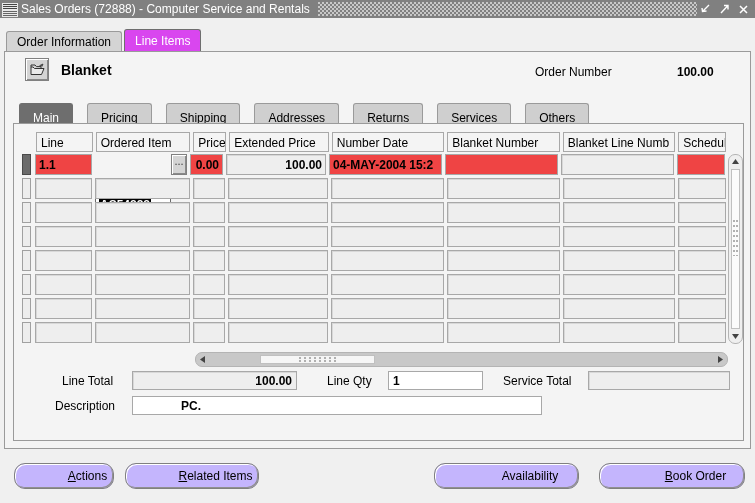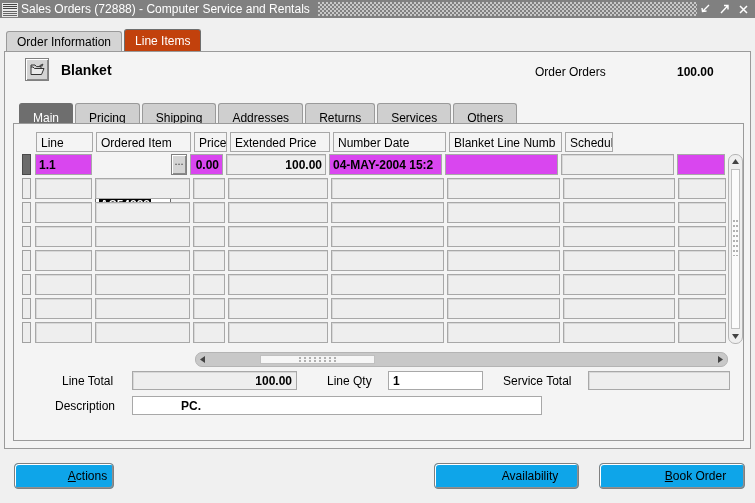--- a/index.html
+++ b/index.html
@@ -42,21 +42,21 @@
   .tb-btn svg{display:block;}
 
   
   .outer-tabs{position:absolute;left:6px;top:30px;height:22px;display:flex;align-items:flex-end;}
   .otab{
     height:20px;line-height:20px;padding:0 10px;margin-right:2px;
     border:1px solid #9a9a9a;border-bottom:none;
     border-radius:3px 3px 0 0;background:#d4d4d4;color:#000;
     font-size:12px;white-space:nowrap;cursor:pointer;
   }
-  .otab.active{background:#c2410c;color:#fff;height:22px;line-height:22px;border-color:#6e6e6e;}
+  .otab.active{background:#d946ef;color:#fff;height:22px;line-height:22px;border-color:#6e6e6e;}
 
   
   .panel{
     position:absolute;left:4px;top:51px;width:747px;height:398px;
     background:#f4f4f4;border:1px solid #9a9a9a;box-sizing:border-box;
   }
 
   .blanket-row{position:absolute;left:20px;top:6px;display:flex;align-items:center;}
   .icon-btn{
     width:22px;height:21px;background:#d4d4d4;border:1px solid #808080;
@@ -64,21 +64,21 @@
     display:flex;align-items:center;justify-content:center;cursor:pointer;
   }
   .blanket-label{margin-left:12px;font-size:14px;font-weight:bold;}
 
   .order-total-label{position:absolute;left:530px;top:13px;font-size:12px;}
   .order-total-value{position:absolute;left:672px;top:13px;font-size:12px;font-weight:bold;}
 
   
   .inner-tabs{position:absolute;left:14px;top:51px;display:flex;align-items:flex-end;}
   .itab{
-    height:20px;line-height:20px;padding:4px 13px;margin-right:2px;
+    height:20px;line-height:20px;padding:4px 13px;margin-right:14px;
     border:1px solid #9a9a9a;border-bottom:none;border-radius:3px 3px 0 0;
     background:#cfcfcf;font-size:12px;white-space:nowrap;cursor:pointer;
   }
   .itab.active{background:#6e6e6e;color:#fff;border-color:#6e6e6e;}
 
   .inner-panel{
     position:absolute;left:8px;top:71px;width:731px;height:318px;
     background:#f4f4f4;border:1px solid #9a9a9a;box-sizing:border-box;
   }
 
@@ -98,21 +98,21 @@
   }
   .rec-ind.sel{background:#6b6b6b;border-color:#4a4a4a;}
   .cell{
     height:21px;line-height:20px;box-sizing:border-box;
     border:1px solid #a8a8a8;background:#eeeeee;margin-right:3px;
     font-size:12px;padding:0 3px;overflow:hidden;white-space:nowrap;
     box-shadow:inset 1px 1px 0 #d8d8d8;
   }
   .cell.active{background:#fff;box-shadow:none;border-color:#6a6a6a;font-weight:bold;}
   .cell.num{text-align:right;font-weight:bold;}
-  .cell.white{background:#d946ef;box-shadow:none;}
+  .cell.white{background:#ef4444;box-shadow:none;}
   .cell.bold{font-weight:bold;}
   .sel-text{background:#000;color:#fff;padding:0 1px;font-weight:bold;}
   .lov{
     width:16px;height:21px;flex:0 0 auto;margin-right:3px;
     background:#d4d4d4;border:1px solid #808080;box-sizing:border-box;
     box-shadow:inset 1px 1px 0 #fff, inset -1px -1px 0 #8a8a8a;
     font-size:11px;line-height:17px;text-align:center;cursor:pointer;
   }
 
   
@@ -162,21 +162,21 @@
     border:1px solid #a8a8a8;background:#eeeeee;font-size:12px;padding:0 4px;
     box-shadow:inset 1px 1px 0 #d8d8d8;overflow:hidden;white-space:nowrap;
   }
   .fld.num{text-align:right;font-weight:bold;}
   .fld.white{background:#fff;box-shadow:none;font-weight:bold;}
 
   
   .btnbar{position:absolute;left:4px;top:455px;width:747px;height:44px;}
   .btn{
     position:absolute;top:8px;height:26px;line-height:24px;
-    background:#0ea5e9;border:1px solid #808080;border-radius:4px;
+    background:#c4b5fd;border:1px solid #808080;border-radius:11px;
     box-shadow:inset 1px 1px 0 #fff, inset -1px -1px 0 #909090;
     font-size:12px;text-align:center;cursor:pointer;box-sizing:border-box;padding-left:47px;
   }
   .btn u{text-decoration:underline;}
 </style>
 </head>
 <body>
 
 <div class="app">
 
@@ -214,21 +214,21 @@
       <div class="icon-btn">
         <svg width="15" height="13" viewBox="0 0 15 13">
           <path d="M1 4 L1 11.5 L11.5 11.5 L14 5.5 L4.5 5.5 L3 4 Z" fill="#e9e9e9" stroke="#333" stroke-width="1"></path>
           <path d="M1 4 L1 2 L5 2 L6.5 3.6 L11 3.6 L11 5.4" fill="none" stroke="#333" stroke-width="1"></path>
           <path d="M9.5 2.6 L13 1 L12 3.6" fill="#555" stroke="#333" stroke-width="0.7"></path>
         </svg>
       </div>
       <div class="blanket-label">Blanket</div>
     </div>
 
-    <div class="order-total-label">Order Orders</div>
+    <div class="order-total-label">Order Number</div>
     <div class="order-total-value">100.00</div>
 
     <div class="inner-tabs">
       <div class="itab active">Main</div>
       <div class="itab">Pricing</div>
       <div class="itab">Shipping</div>
       <div class="itab">Addresses</div>
       <div class="itab">Returns</div>
       <div class="itab">Services</div>
       <div class="itab">Others</div>
@@ -236,20 +236,21 @@
 
     <div class="inner-panel">
 
       <div class="grid">
         <div class="grid-head">
           <div class="gh" style="width:57px">Line</div>
           <div class="gh" style="width:95px">Ordered Item</div>
           <div class="gh" style="width:33px">Price</div>
           <div class="gh" style="width:100px">Extended Price</div>
           <div class="gh" style="width:113px">Number Date</div>
+          <div class="gh" style="width:113px">Blanket Number</div>
           <div class="gh" style="width:113px">Blanket Line Numb</div>
           <div class="gh" style="width:48px">Schedul</div>
         </div>
 
         <div class="grid-body">
 
           <div class="grow">
             <div class="rec-ind sel"></div>
             <div class="cell white bold" style="width:57px">1.1</div>
             <div class="cell active" style="width:76px;margin-right:0;margin-top:40px;"><span class="sel-text">AS54888</span></div>
@@ -386,17 +387,18 @@
       <div class="fld-label" style="left:489px;top:250px;">Service Total</div>
       <div class="fld num" style="left:574px;top:247px;width:142px;"></div>
 
       <div class="fld-label" style="left:41px;top:275px;">Description</div>
       <div class="fld white" style="left:118px;top:272px;width:410px;padding-left:48px;">PC.</div>
     </div>
   </div>
 
   <div class="btnbar">
     <div class="btn" style="left:10px;width:100px;"><u>A</u><span>ctions</span></div>
+    <div class="btn" style="left:121px;width:134px;"><u>R</u><span>elated Items</span></div>
     <div class="btn" style="left:595px;width:146px;"><u>B</u><span>ook Order</span></div>
     <div class="btn" style="left:430px;width:145px;"><span>Availability</span></div>
   </div>
 
 </div>
 
 </body></html>

